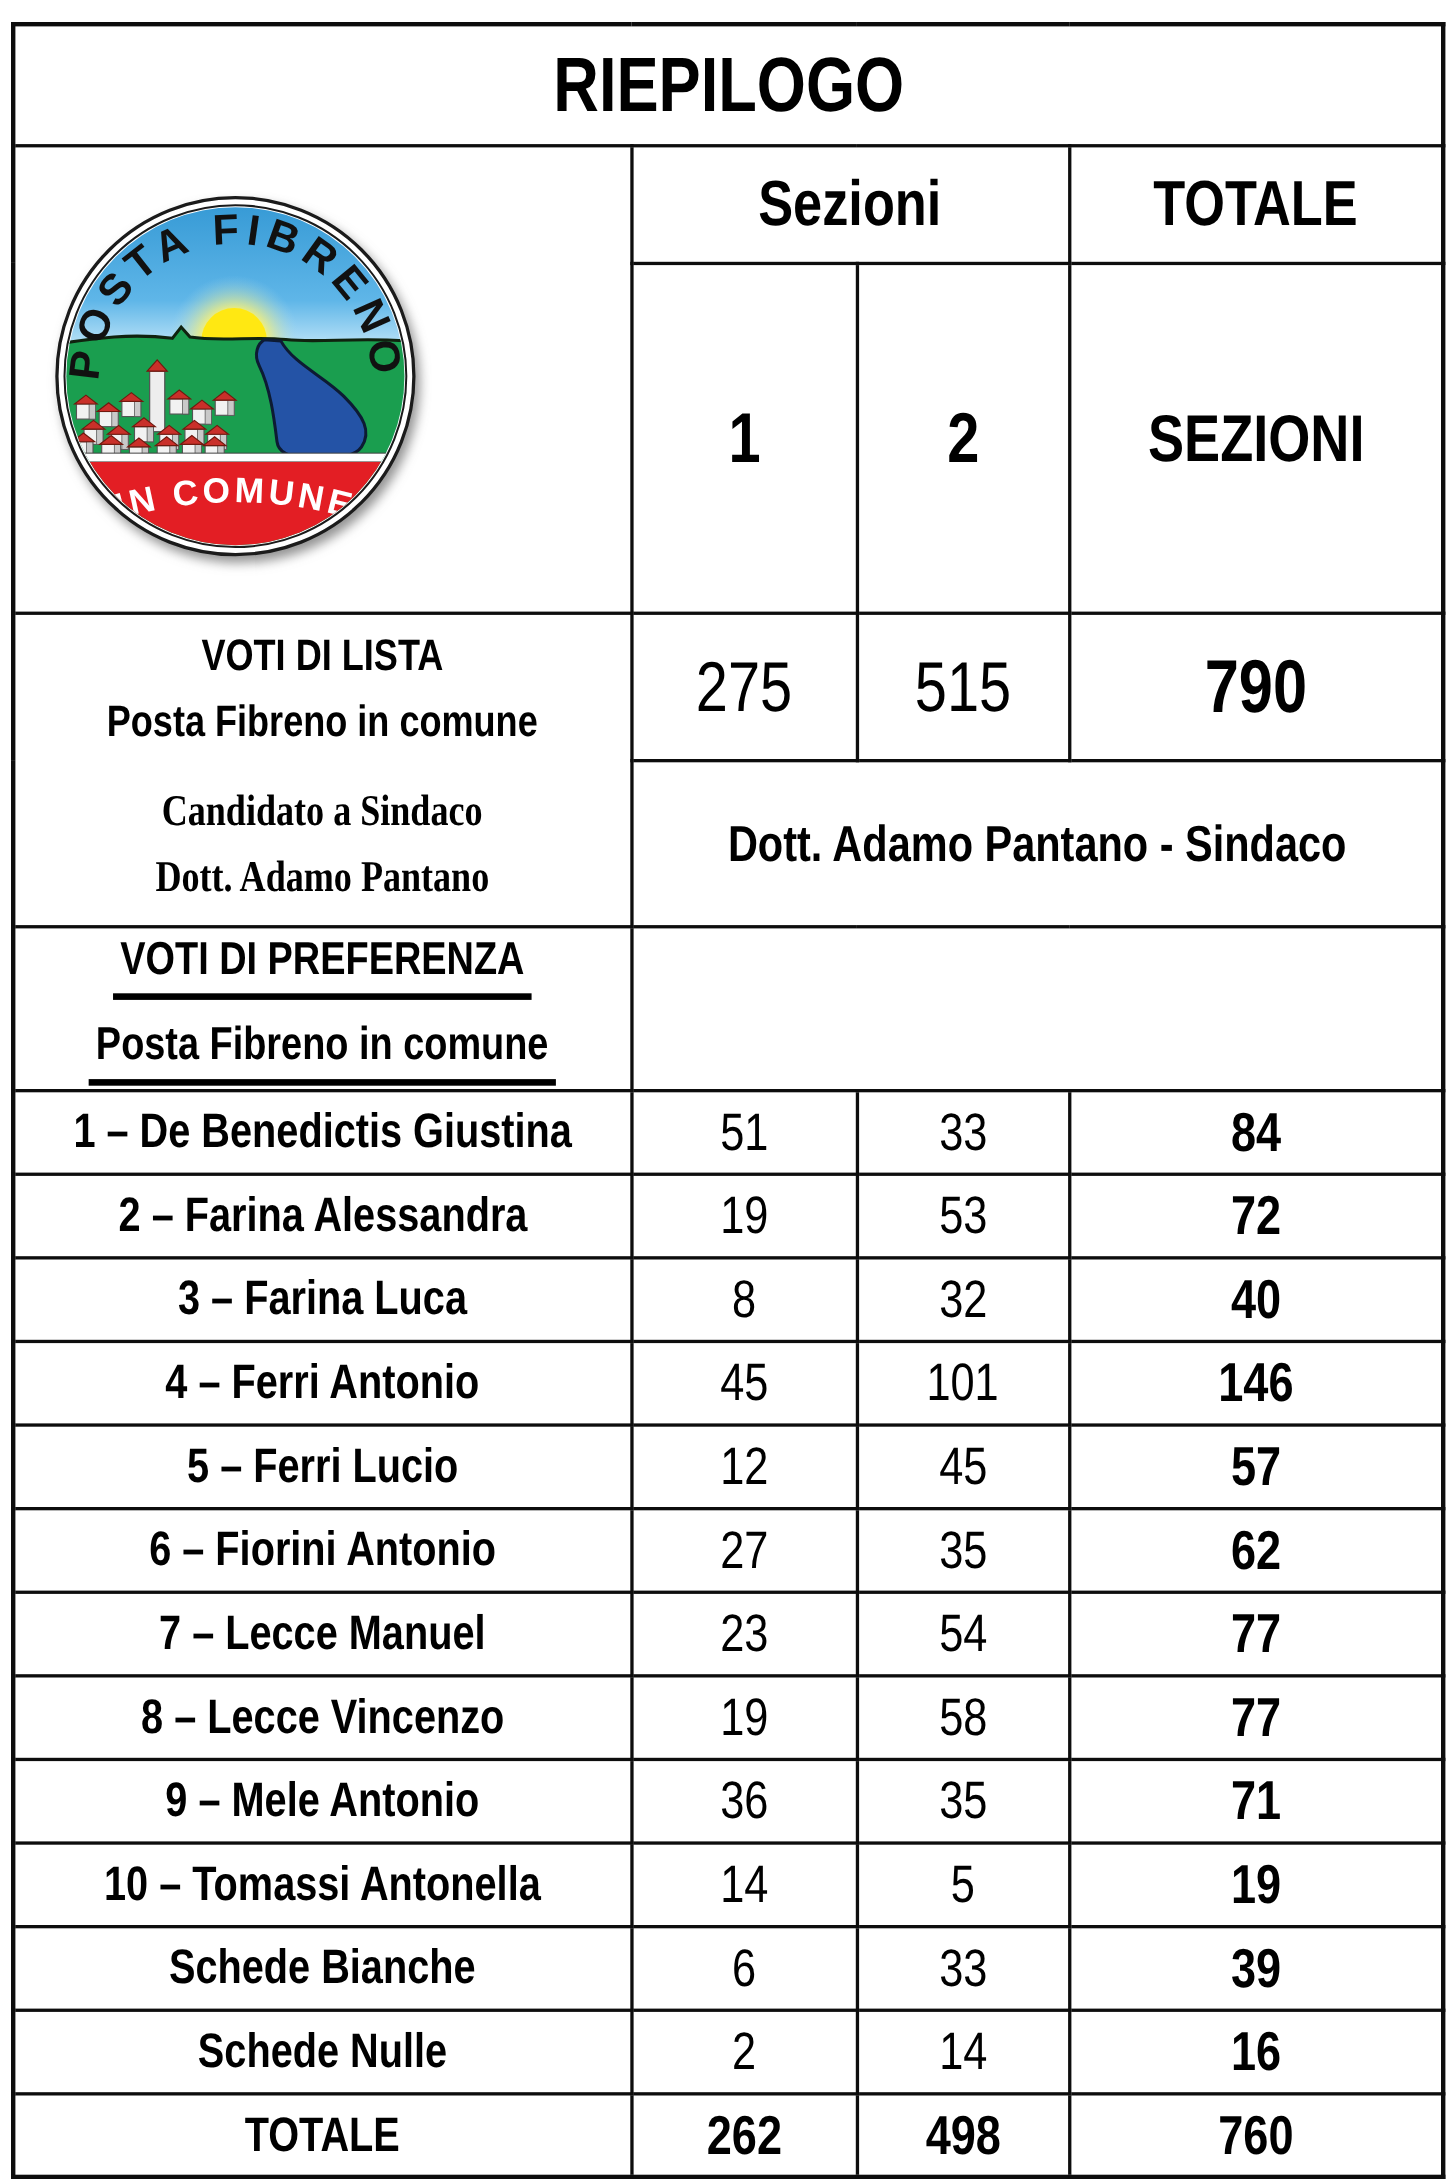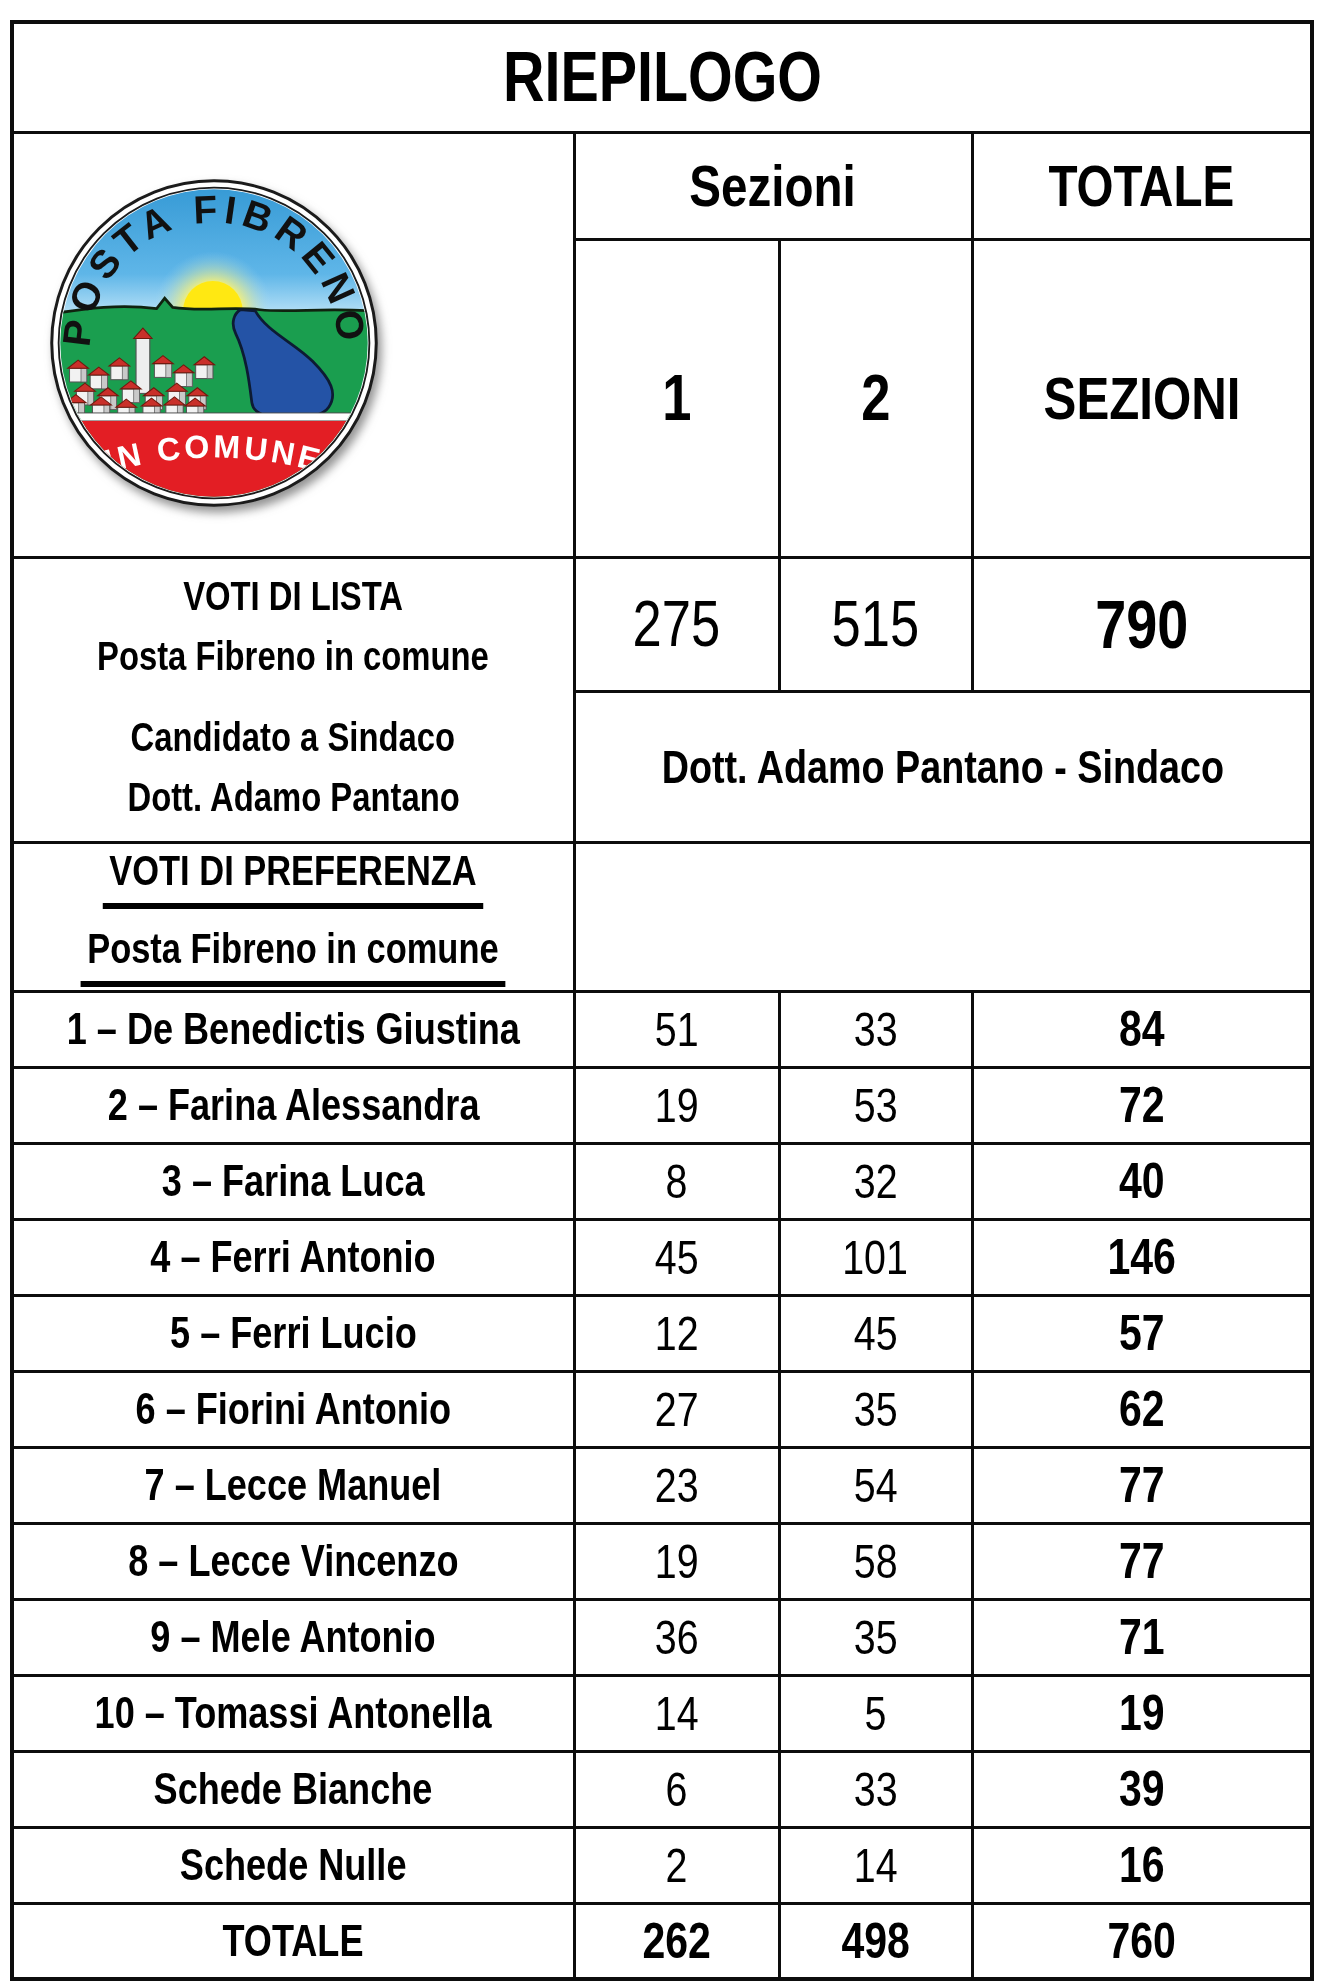--- a/index.html
+++ b/index.html
@@ -39,21 +39,21 @@
   .pref    { font-size: 42px; }
   .u { border-bottom: 6px solid #000; padding: 0 8px 8px 8px; }
   .name    { font-size: 44px; }
   .num     { font-size: 48px; font-weight: 400; }
   .tot     { font-size: 50px; }
   .ftlbl   { font-size: 44px; }
   .ftnum   { font-size: 50px; }
 
   .two-block { display: flex; flex-direction: column; height: 100%; }
   .two-block .blk-a { flex: 0 0 134px; display: flex; flex-direction: column; justify-content: center; align-items: center; }
-  .two-block .blk-b { flex: 1 1 auto; display: flex; flex-direction: column; justify-content: center; align-items: center; }
+  .two-block .blk-b { flex: 1 1 auto; display: flex; flex-direction: column; justify-content: center; align-items: center; font-family: Liberation Serif, serif; }
   .pref-block { display: flex; flex-direction: column; justify-content: center; align-items: center; height: 100%; gap: 16px; }
 
   .logo-cell-inner { display: flex; align-items: center; justify-content: flex-start; height: 100%; }
   .logo-wrap { margin-left: 28px; }
   .logo-wrap svg { filter: drop-shadow(4px 6px 5px rgba(60,60,60,0.55)); }
 </style>
 </head>
 <body>
 
 <table class="results">

